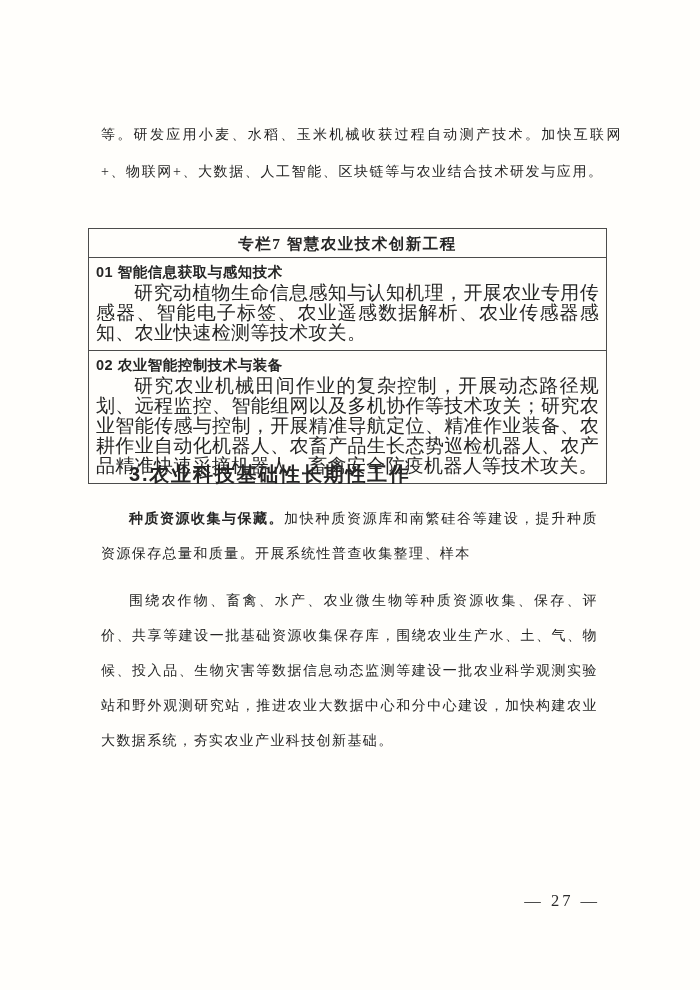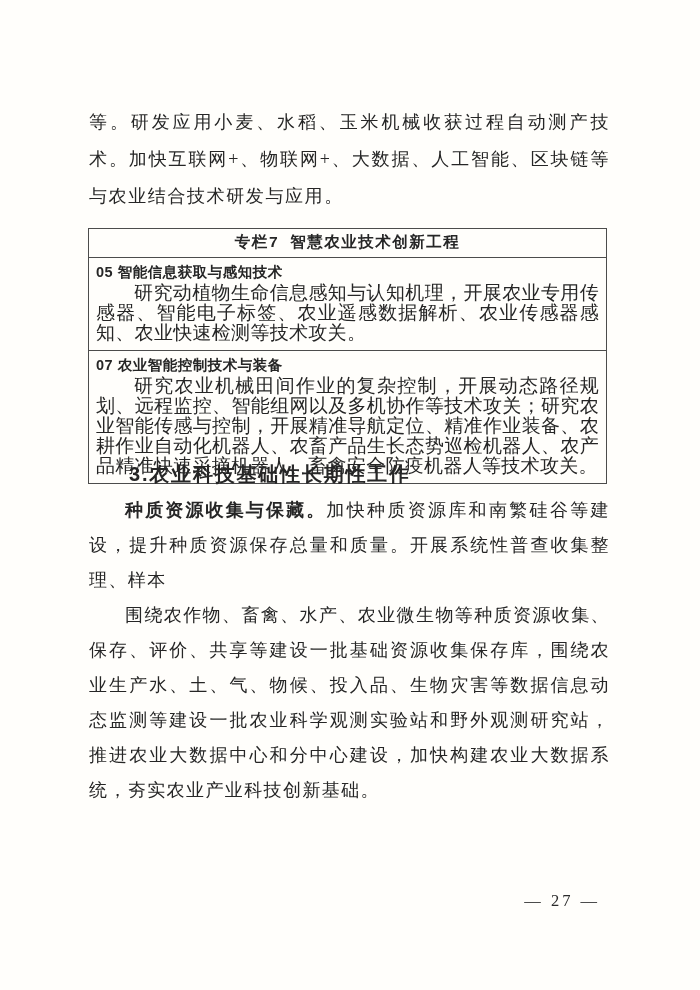--- a/index.html
+++ b/index.html
@@ -7,22 +7,22 @@
     position: relative;
     width: 700px;
     height: 990px;
     margin: 0 auto;
     background: #fffefb;
     color: #262626;
     font-family: "Liberation Serif", "DejaVu Serif", serif;
     overflow: hidden;
   }
   .para {
-    margin: 0;
-    font-size: 18px;
+    margin: 12px;
+    font-size: 14px;
     line-height: 37px;
     text-align: justify;
     letter-spacing: 1.6px;
   }
   .p1 {
     position: absolute;
     top: 104px;
     left: 89px;
     width: 521px;
   }
@@ -36,21 +36,21 @@
     position: absolute;
     top: 228px;
     left: 88px;
     width: 519px;
     border: 1.5px solid #4c4c4c;
     box-sizing: border-box;
     background: #fffefb;
   }
   .box-title {
     text-align: center;
-    font-family: Liberation Mono, monospace;
+    font-family: Liberation Serif, serif;
     font-weight: bold;
     font-size: 15.5px;
     line-height: 21px;
     padding: 4px 0 3px 0;
     border-bottom: 1.2px solid #4c4c4c;
     letter-spacing: 1.5px;
   }
   .box-section {
     padding: 3px 7px 7px 7px;
     border-bottom: 1.2px solid #4c4c4c;
@@ -102,26 +102,26 @@
 <body>
 
 <div class="page">
 
   <p class="para p1">等。研发应用小麦、水稻、玉米机械收获过程自动测产技术。加快互联网+、物联网+、大数据、人工智能、区块链等与农业结合技术研发与应用。</p>
 
   <div class="box">
     <div class="box-title">专栏7 智慧农业技术创新工程</div>
 
     <div class="box-section">
-      <div class="box-heading">05 智能信息获取与感知技术</div>
+      <div class="box-heading">01 智能信息获取与感知技术</div>
       <p class="box-body">研究动植物生命信息感知与认知机理，开展农业专用传感器、智能电子标签、农业遥感数据解析、农业传感器感知、农业快速检测等技术攻关。</p>
     </div>
 
     <div class="box-section">
-      <div class="box-heading">07 农业智能控制技术与装备</div>
+      <div class="box-heading">02 农业智能控制技术与装备</div>
       <p class="box-body">研究农业机械田间作业的复杂控制，开展动态路径规划、远程监控、智能组网以及多机协作等技术攻关；研究农业智能传感与控制，开展精准导航定位、精准作业装备、农耕作业自动化机器人、农畜产品生长态势巡检机器人、农产品精准快速采摘机器人、畜禽安全防疫机器人等技术攻关。</p>
     </div>
   </div>
 
   <div class="lower">
 
     <h3 class="heading3">3.农业科技基础性长期性工作</h3>
 
     <p class="para indent">
       <span class="lead">种质资源收集与保藏。</span><span>加快种质资源库和南繁硅谷等建设，提升种质资源保存总量和质量。开展系统性普查收集整理、样本</span>

